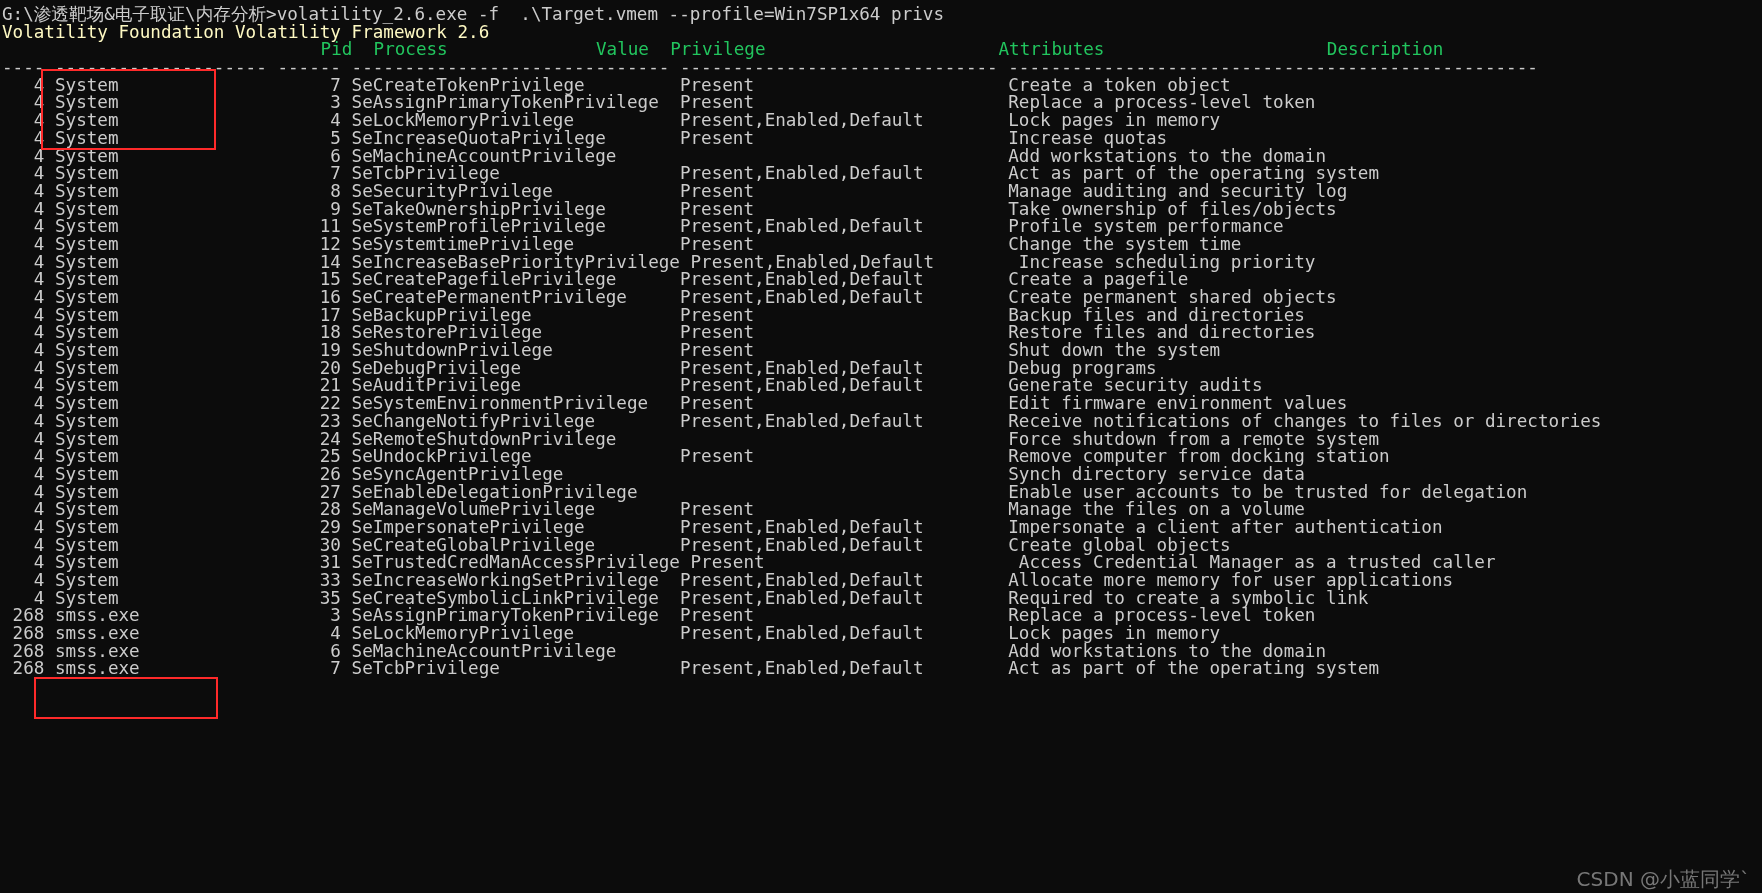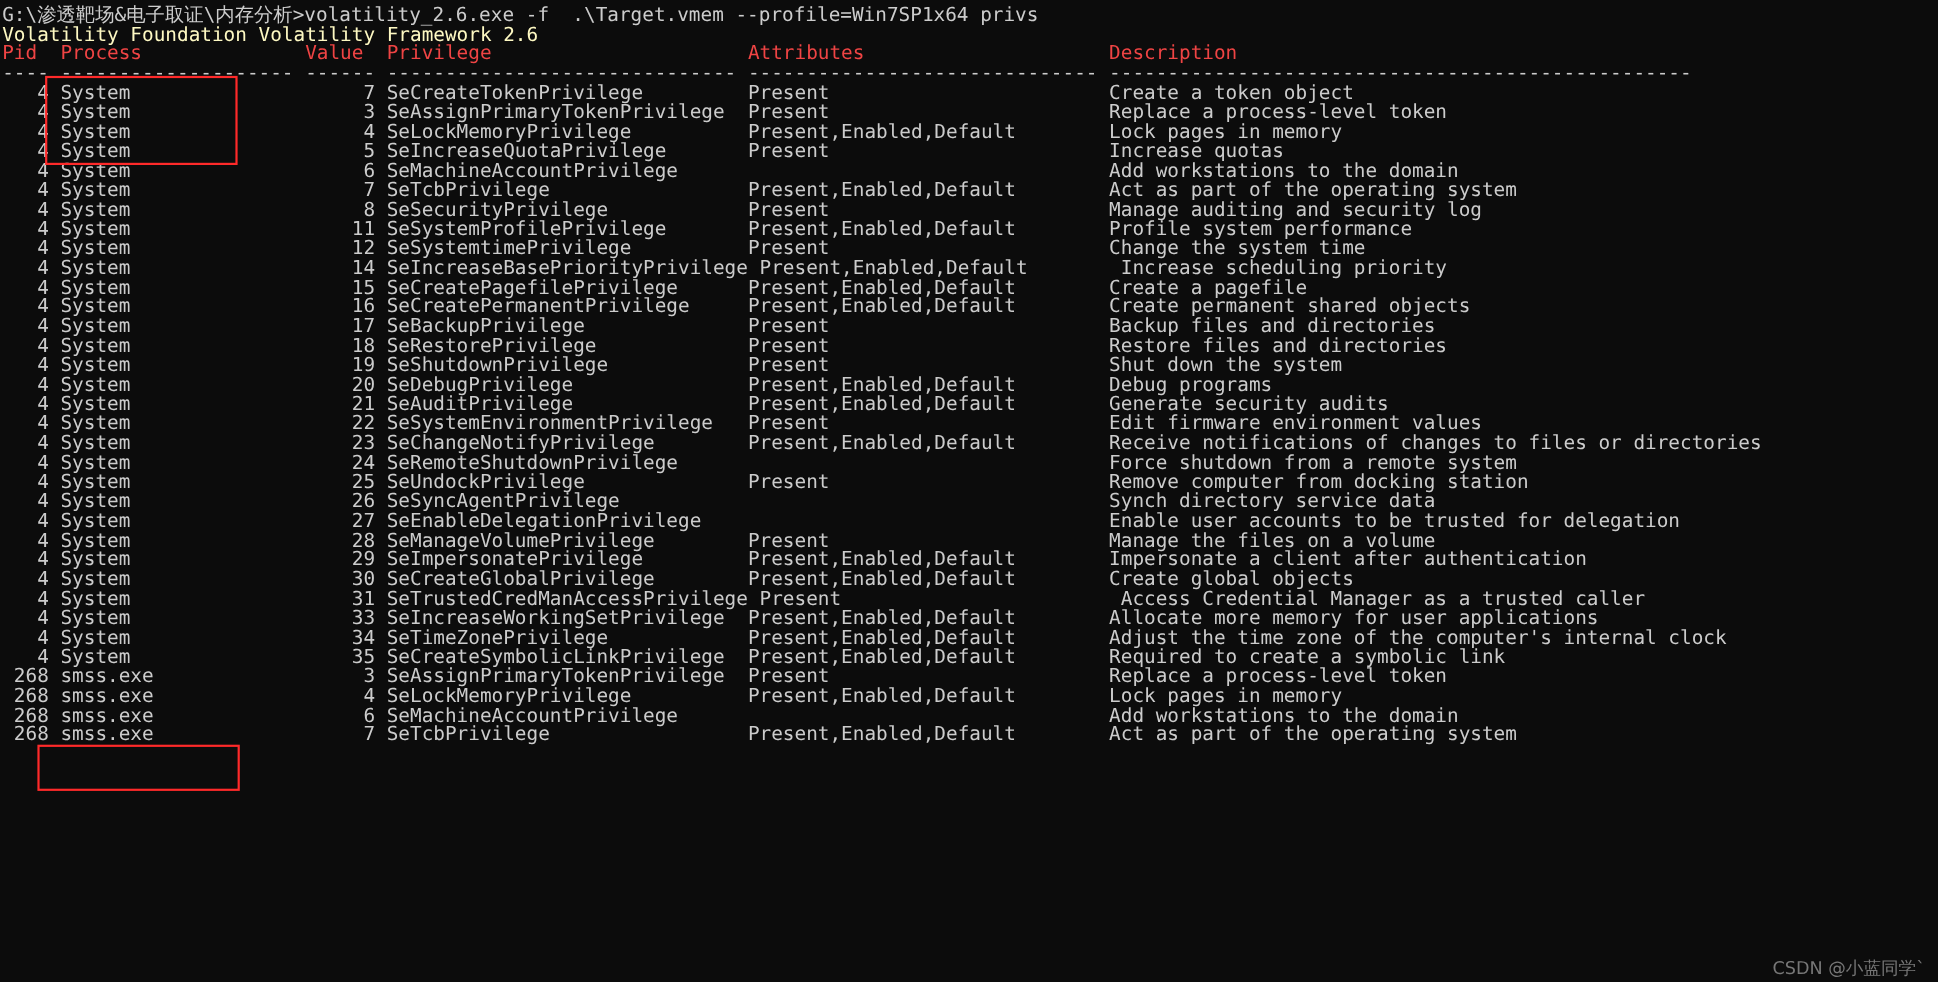--- a/index.html
+++ b/index.html
@@ -32,21 +32,21 @@
     height: 17.7px;
     font-size: 17.6px;
     line-height: 17.7px;
     padding-left: 2px;
     font-family: "DejaVu Sans Mono", "Liberation Mono", monospace;
     color: #cccccc;
   }
 
   .cmdline { color: #cccccc; }
   .banner  { color: #fef9c3; }
-  .hdr     { color: #ef4444; }
+  .hdr     { color: #22c55e; text-align: center; }
   .sep     { color: #cccccc; }
 
   
   .annot-box {
     position: absolute;
     border: 2px solid #ff2a2a;
     box-sizing: border-box;
     pointer-events: none;
   }
   #annot-top {
@@ -61,21 +61,21 @@
     width: 184px;
     height: 42px;
   }
 
   
   #watermark {
     position: absolute;
     right: 12px;
     bottom: 4px;
     color: #8a8a8a;
-    font-size: 16px;
+    font-size: 20px;
     font-family: "DejaVu Sans", "Liberation Sans", sans-serif;
     white-space: pre;
     opacity: 0.85;
   }
 </style>
 </head>
 <body>
 
 <div id="terminal">
 
@@ -85,20 +85,21 @@
   <div class="line sep">---- -------------------- ------ ------------------------------ ------------------------------ --------------------------------------------------</div>
 
   <div id="rows">
       <div class="line">   4 System                    7 SeCreateTokenPrivilege         Present                        Create a token object</div>
       <div class="line">   4 System                    3 SeAssignPrimaryTokenPrivilege  Present                        Replace a process-level token</div>
       <div class="line">   4 System                    4 SeLockMemoryPrivilege          Present,Enabled,Default        Lock pages in memory</div>
       <div class="line">   4 System                    5 SeIncreaseQuotaPrivilege       Present                        Increase quotas</div>
       <div class="line">   4 System                    6 SeMachineAccountPrivilege                                     Add workstations to the domain</div>
       <div class="line">   4 System                    7 SeTcbPrivilege                 Present,Enabled,Default        Act as part of the operating system</div>
       <div class="line">   4 System                    8 SeSecurityPrivilege            Present                        Manage auditing and security log</div>
+      <div class="line">   4 System                    9 SeTakeOwnershipPrivilege       Present                        Take ownership of files/objects</div>
       <div class="line">   4 System                   11 SeSystemProfilePrivilege       Present,Enabled,Default        Profile system performance</div>
       <div class="line">   4 System                   12 SeSystemtimePrivilege          Present                        Change the system time</div>
       <div class="line">   4 System                   14 SeIncreaseBasePriorityPrivilege Present,Enabled,Default        Increase scheduling priority</div>
       <div class="line">   4 System                   15 SeCreatePagefilePrivilege      Present,Enabled,Default        Create a pagefile</div>
       <div class="line">   4 System                   16 SeCreatePermanentPrivilege     Present,Enabled,Default        Create permanent shared objects</div>
       <div class="line">   4 System                   17 SeBackupPrivilege              Present                        Backup files and directories</div>
       <div class="line">   4 System                   18 SeRestorePrivilege             Present                        Restore files and directories</div>
       <div class="line">   4 System                   19 SeShutdownPrivilege            Present                        Shut down the system</div>
       <div class="line">   4 System                   20 SeDebugPrivilege               Present,Enabled,Default        Debug programs</div>
       <div class="line">   4 System                   21 SeAuditPrivilege               Present,Enabled,Default        Generate security audits</div>
@@ -106,21 +107,20 @@
       <div class="line">   4 System                   23 SeChangeNotifyPrivilege        Present,Enabled,Default        Receive notifications of changes to files or directories</div>
       <div class="line">   4 System                   24 SeRemoteShutdownPrivilege                                     Force shutdown from a remote system</div>
       <div class="line">   4 System                   25 SeUndockPrivilege              Present                        Remove computer from docking station</div>
       <div class="line">   4 System                   26 SeSyncAgentPrivilege                                          Synch directory service data</div>
       <div class="line">   4 System                   27 SeEnableDelegationPrivilege                                   Enable user accounts to be trusted for delegation</div>
       <div class="line">   4 System                   28 SeManageVolumePrivilege        Present                        Manage the files on a volume</div>
       <div class="line">   4 System                   29 SeImpersonatePrivilege         Present,Enabled,Default        Impersonate a client after authentication</div>
       <div class="line">   4 System                   30 SeCreateGlobalPrivilege        Present,Enabled,Default        Create global objects</div>
       <div class="line">   4 System                   31 SeTrustedCredManAccessPrivilege Present                        Access Credential Manager as a trusted caller</div>
       <div class="line">   4 System                   33 SeIncreaseWorkingSetPrivilege  Present,Enabled,Default        Allocate more memory for user applications</div>
-      <div class="line">   4 System                   34 SeTimeZonePrivilege            Present,Enabled,Default        Adjust the time zone of the computer's internal clock</div>
       <div class="line">   4 System                   35 SeCreateSymbolicLinkPrivilege  Present,Enabled,Default        Required to create a symbolic link</div>
       <div class="line"> 268 smss.exe                  3 SeAssignPrimaryTokenPrivilege  Present                        Replace a process-level token</div>
       <div class="line"> 268 smss.exe                  4 SeLockMemoryPrivilege          Present,Enabled,Default        Lock pages in memory</div>
       <div class="line"> 268 smss.exe                  6 SeMachineAccountPrivilege                                     Add workstations to the domain</div>
       <div class="line"> 268 smss.exe                  7 SeTcbPrivilege                 Present,Enabled,Default        Act as part of the operating system</div>
     </div>
 
   <div class="annot-box" id="annot-top"></div>
   <div class="annot-box" id="annot-bottom"></div>
 

